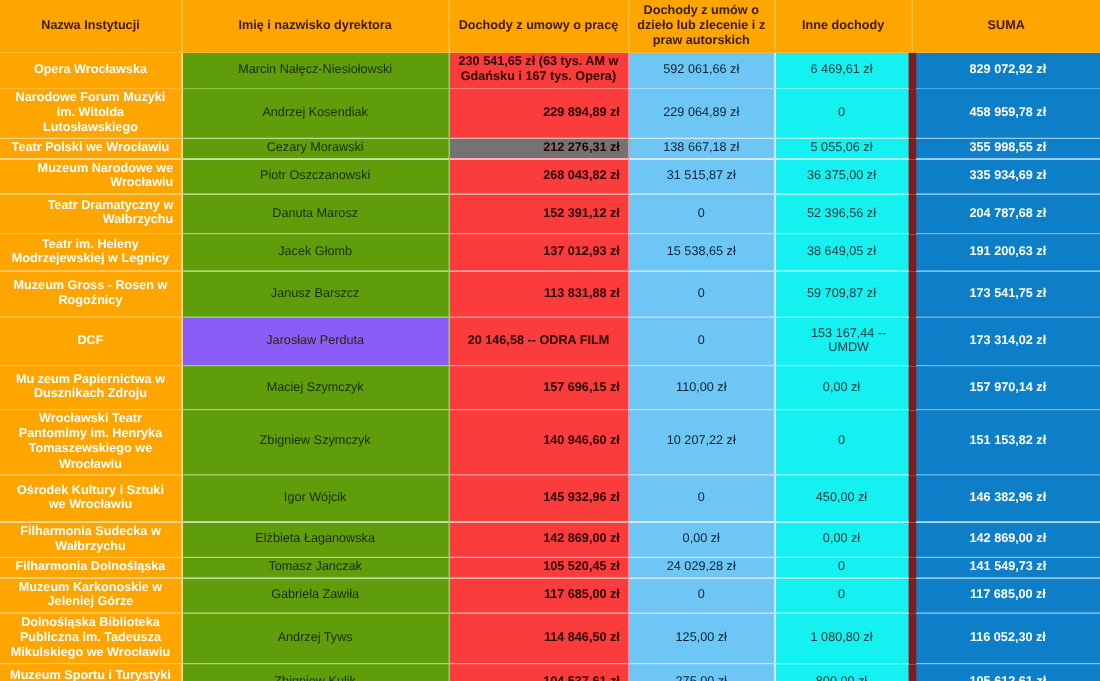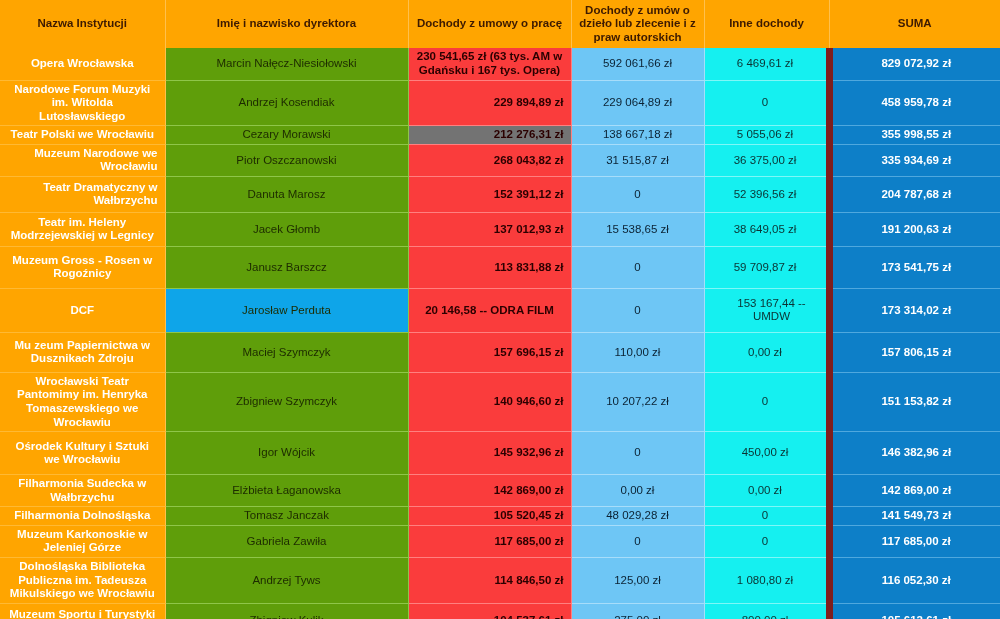--- a/index.html
+++ b/index.html
@@ -187,33 +187,33 @@
         <tr style="height: 42px;">
           <td class="inst" style="background-color: rgb(255, 165, 0); color: rgb(255, 255, 255);">Muzeum Gross - Rosen w Rogoźnicy</td>
           <td class="dir" style="background-color: rgb(95, 158, 10); color: rgb(29, 43, 0);">Janusz Barszcz</td>
           <td class="work" style="background-color: rgb(250, 60, 60); color: rgb(43, 0, 0);">113 831,88 zł</td>
           <td class="contract" style="background-color: rgb(110, 198, 245); color: rgb(11, 34, 51);">0</td>
           <td class="other" style="background-color: rgb(21, 240, 240); color: rgb(11, 51, 51);">59 709,87 zł</td>
           <td class="sum" style="background-color: rgb(13, 127, 200); color: rgb(255, 255, 255);">173 541,75 zł</td>
         </tr>
         <tr style="height: 44px;">
           <td class="inst" style="background-color: rgb(255, 165, 0); color: rgb(255, 255, 255);">DCF</td>
-          <td class="dir" style="background-color: #0ea5e9; color: rgb(29, 43, 0);">Jarosław Perduta</td>
+          <td class="dir" style="background-color: #8b5cf6; color: rgb(29, 43, 0);">Jarosław Perduta</td>
           <td class="work wrapc" style="background-color: rgb(250, 60, 60); color: rgb(43, 0, 0);">20 146,58 -- ODRA FILM</td>
           <td class="contract" style="background-color: rgb(110, 198, 245); color: rgb(11, 34, 51);">0</td>
           <td class="other" style="background-color: rgb(21, 240, 240); color: rgb(11, 51, 51); padding-left: 20px;">153 167,44 -- UMDW</td>
           <td class="sum" style="background-color: rgb(13, 127, 200); color: rgb(255, 255, 255);">173 314,02 zł</td>
         </tr>
         <tr style="height: 40px;">
           <td class="inst" style="background-color: rgb(255, 165, 0); color: rgb(255, 255, 255);">Mu zeum Papiernictwa w Dusznikach Zdroju</td>
           <td class="dir" style="background-color: rgb(95, 158, 10); color: rgb(29, 43, 0);">Maciej Szymczyk</td>
           <td class="work" style="background-color: rgb(250, 60, 60); color: rgb(43, 0, 0);">157 696,15 zł</td>
           <td class="contract" style="background-color: rgb(110, 198, 245); color: rgb(11, 34, 51);">110,00 zł</td>
           <td class="other" style="background-color: rgb(21, 240, 240); color: rgb(11, 51, 51);">0,00 zł</td>
-          <td class="sum" style="background-color: rgb(13, 127, 200); color: rgb(255, 255, 255);">157 806,15 zł</td>
+          <td class="sum" style="background-color: rgb(13, 127, 200); color: rgb(255, 255, 255);">157 970,14 zł</td>
         </tr>
         <tr style="height: 40px;">
           <td class="inst" style="background-color: rgb(255, 165, 0); color: rgb(255, 255, 255);">Wrocławski Teatr Pantomimy im. Henryka Tomaszewskiego we Wrocławiu</td>
           <td class="dir" style="background-color: rgb(95, 158, 10); color: rgb(29, 43, 0);">Zbigniew Szymczyk</td>
           <td class="work" style="background-color: rgb(250, 60, 60); color: rgb(43, 0, 0);">140 946,60 zł</td>
           <td class="contract" style="background-color: rgb(110, 198, 245); color: rgb(11, 34, 51);">10 207,22 zł</td>
           <td class="other" style="background-color: rgb(21, 240, 240); color: rgb(11, 51, 51);">0</td>
           <td class="sum" style="background-color: rgb(13, 127, 200); color: rgb(255, 255, 255);">151 153,82 zł</td>
         </tr>
         <tr style="height: 43px;">
@@ -229,21 +229,21 @@
           <td class="dir" style="background-color: rgb(95, 158, 10); color: rgb(29, 43, 0);">Elżbieta Łaganowska</td>
           <td class="work" style="background-color: rgb(250, 60, 60); color: rgb(43, 0, 0);">142 869,00 zł</td>
           <td class="contract" style="background-color: rgb(110, 198, 245); color: rgb(11, 34, 51);">0,00 zł</td>
           <td class="other" style="background-color: rgb(21, 240, 240); color: rgb(11, 51, 51);">0,00 zł</td>
           <td class="sum" style="background-color: rgb(13, 127, 200); color: rgb(255, 255, 255);">142 869,00 zł</td>
         </tr>
         <tr style="height: 16px;">
           <td class="inst" style="background-color: rgb(255, 165, 0); color: rgb(255, 255, 255);">Filharmonia Dolnośląska</td>
           <td class="dir" style="background-color: rgb(95, 158, 10); color: rgb(29, 43, 0);">Tomasz Janczak</td>
           <td class="work" style="background-color: rgb(250, 60, 60); color: rgb(43, 0, 0);">105 520,45 zł</td>
-          <td class="contract" style="background-color: rgb(110, 198, 245); color: rgb(11, 34, 51);">48 029,28 zł</td>
+          <td class="contract" style="background-color: rgb(110, 198, 245); color: rgb(11, 34, 51);">24 029,28 zł</td>
           <td class="other" style="background-color: rgb(21, 240, 240); color: rgb(11, 51, 51);">0</td>
           <td class="sum" style="background-color: rgb(13, 127, 200); color: rgb(255, 255, 255);">141 549,73 zł</td>
         </tr>
         <tr style="height: 24px;">
           <td class="inst" style="background-color: rgb(255, 165, 0); color: rgb(255, 255, 255);">Muzeum Karkonoskie w Jeleniej Górze</td>
           <td class="dir" style="background-color: rgb(95, 158, 10); color: rgb(29, 43, 0);">Gabriela Zawiła</td>
           <td class="work" style="background-color: rgb(250, 60, 60); color: rgb(43, 0, 0);">117 685,00 zł</td>
           <td class="contract" style="background-color: rgb(110, 198, 245); color: rgb(11, 34, 51);">0</td>
           <td class="other" style="background-color: rgb(21, 240, 240); color: rgb(11, 51, 51);">0</td>
           <td class="sum" style="background-color: rgb(13, 127, 200); color: rgb(255, 255, 255);">117 685,00 zł</td>

